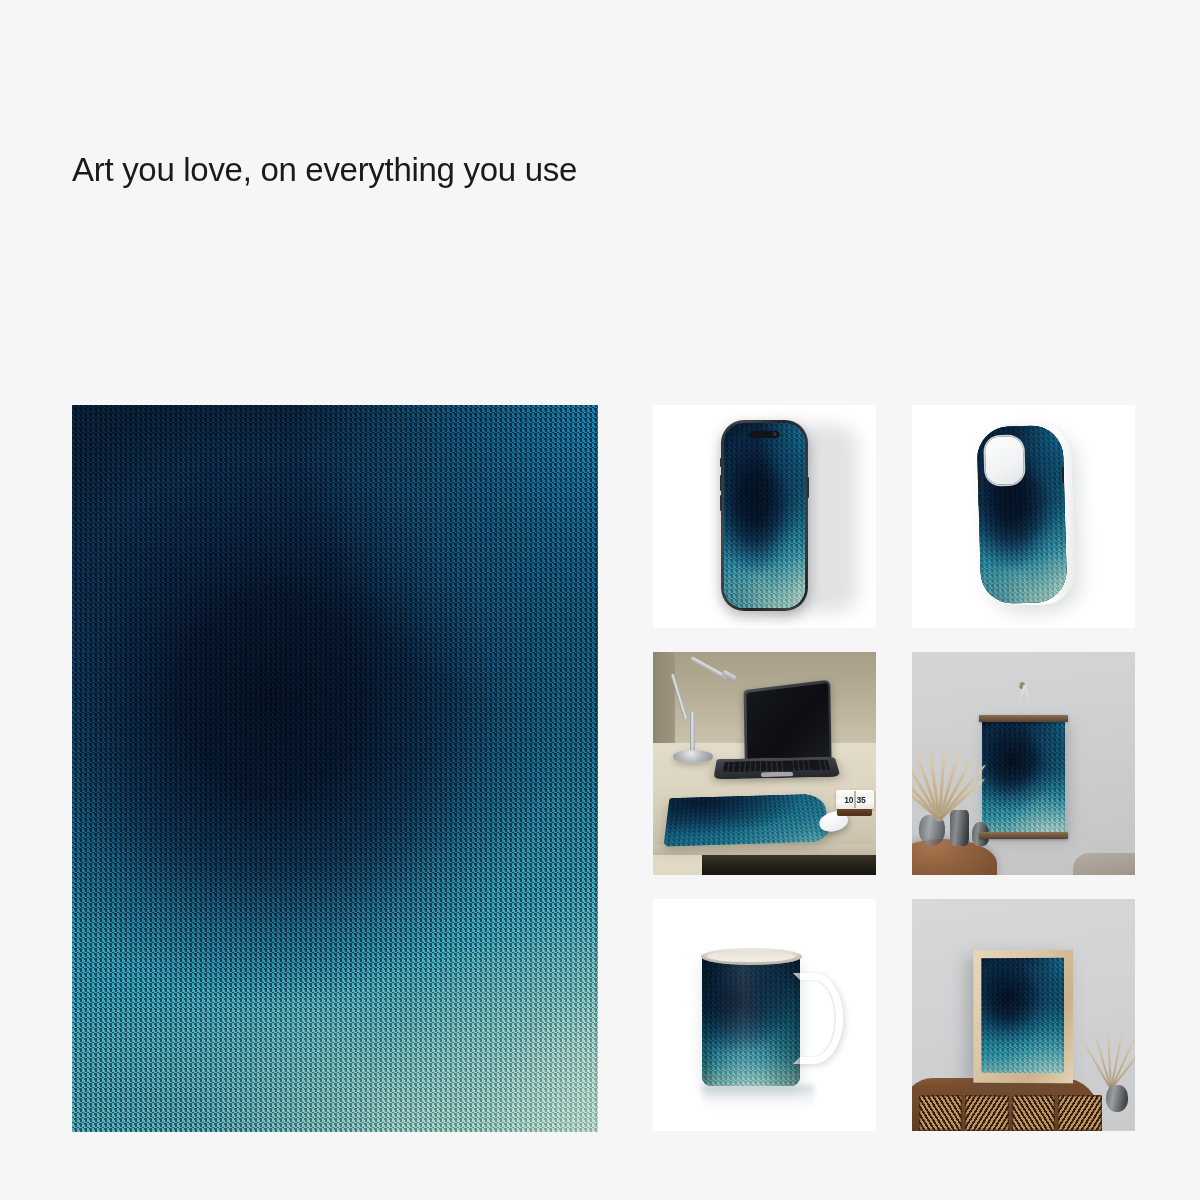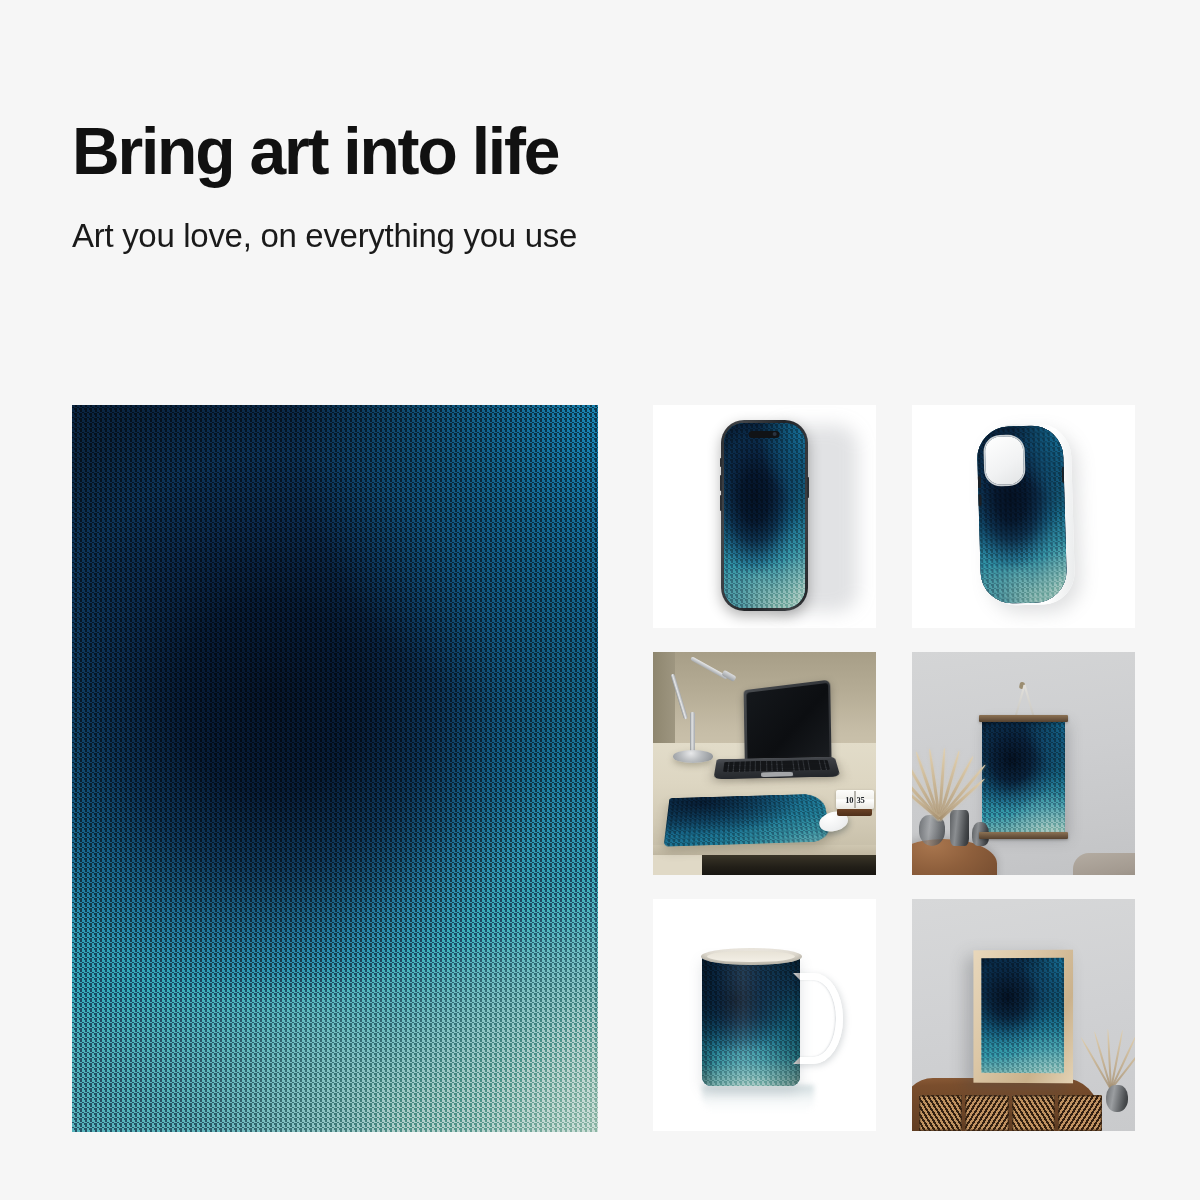--- a/index.html
+++ b/index.html
@@ -62,21 +62,20 @@
     grid-template-columns:223px 223px;
     grid-template-rows:223px 223px 232px;
     column-gap:36px;
     row-gap:24px;
   }
 
   .tile {
     position:relative;
     overflow:hidden;
     background:#ffffff;
-    font-family:Liberation Serif, serif;
   }
 
   
   .art {
     position:absolute; inset:0;
     background-color:#0d5e80;
     background-image:
       radial-gradient(120% 85% at 112% 104%, rgba(196,214,198,0.98) 0%, rgba(168,200,190,0.85) 14%, rgba(120,173,170,0.55) 30%, rgba(60,130,147,0.22) 48%, rgba(40,110,130,0) 64%),
       radial-gradient(95% 70% at 6% 118%, rgba(38,122,145,0.95) 0%, rgba(32,108,132,0.6) 34%, rgba(25,90,115,0) 64%),
       radial-gradient(88% 62% at 104% 2%, rgba(20,104,140,0.95) 0%, rgba(17,92,128,0.55) 38%, rgba(15,80,115,0) 70%),
@@ -530,21 +529,20 @@
     background:linear-gradient(180deg,rgba(224,206,172,0.92) 0%,rgba(192,170,136,0.85) 60%,rgba(160,138,106,0.75) 100%);
     transform-origin:50% 100%;
   }
 </style>
 </head>
 <body>
 
 <div id="page">
 
   <div id="header">
-    <div id="page-title">Bring art into life</div>
     <div id="page-subtitle">Art you love, on everything you use</div>
   </div>
 
   <div id="gallery">
 
     <div id="hero-art">
       <div class="art"></div>
       <div class="grain"></div>
     </div>
 

